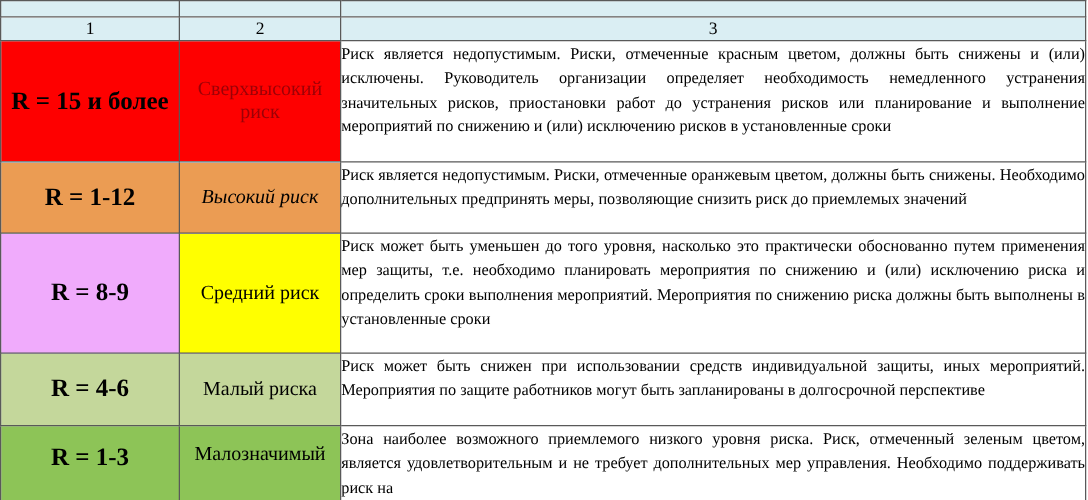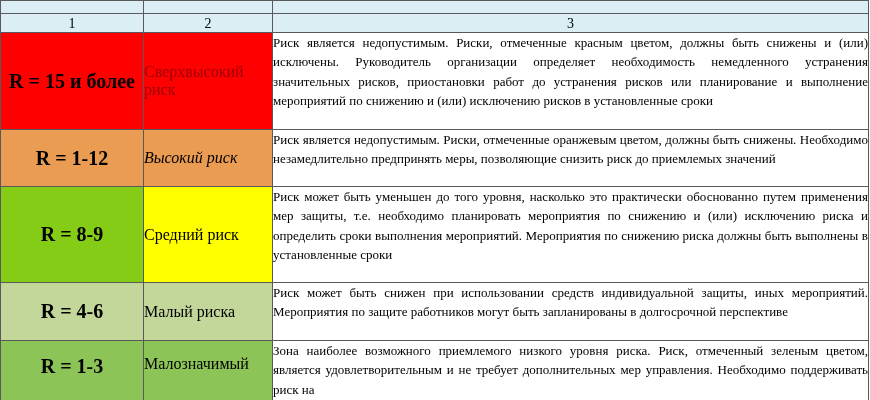--- a/index.html
+++ b/index.html
@@ -49,20 +49,21 @@
   tr.row-4 { height: 58px; }
   tr.row-5 { height: 80px; }
 
   td.r-cell {
     text-align: center;
     vertical-align: middle;
     font-weight: bold;
     font-size: 20px;
   }
   td.level-cell {
+    text-align: center;
     vertical-align: middle;
     font-size: 16px;
     padding-top: 14px;
     line-height: 18px;
   }
   td.desc-cell {
     vertical-align: top;
     text-align: justify;
     font-size: 13px;
     line-height: 19.3px;
@@ -99,25 +100,25 @@
 
       <tr class="row-1">
         <td class="r-cell" style="background: rgb(254, 0, 0);">R = 15 и более</td>
         <td class="level-cell" style="background: rgb(254, 0, 0); color: rgb(156, 0, 6);">Сверхвысокий риск</td>
         <td class="desc-cell">Риск является недопустимым. Риски, отмеченные красным цветом, должны быть снижены и (или) исключены. Руководитель организации определяет необходимость немедленного устранения значительных рисков, приостановки работ до устранения рисков или планирование и выполнение мероприятий по снижению и (или) исключению рисков в установленные сроки</td>
       </tr>
 
       <tr class="row-2">
         <td class="r-cell" style="background: rgb(235, 156, 83);">R = 1-12</td>
         <td class="level-cell" style="background: rgb(235, 156, 83); color: rgb(0, 0, 0); font-style: italic;">Высокий риск</td>
-        <td class="desc-cell">Риск является недопустимым. Риски, отмеченные оранжевым цветом, должны быть снижены. Необходимо незамедлительно предпринять меры, позволяющие снизить риск до приемлемых значений</td>
+        <td class="desc-cell">Риск является недопустимым. Риски, отмеченные оранжевым цветом, должны быть снижены. Необходимо дополнительных предпринять меры, позволяющие снизить риск до приемлемых значений</td>
       </tr>
 
       <tr class="row-3">
-        <td class="r-cell" style="background: #84cc16;">R = 8-9</td>
+        <td class="r-cell" style="background: #f0abfc;">R = 8-9</td>
         <td class="level-cell" style="background: rgb(255, 255, 0); color: rgb(0, 0, 0);">Средний риск</td>
         <td class="desc-cell">Риск может быть уменьшен до того уровня, насколько это практически обоснованно путем применения мер защиты, т.е. необходимо планировать мероприятия по снижению и (или) исключению риска и определить сроки выполнения мероприятий. Мероприятия по снижению риска должны быть выполнены в установленные сроки</td>
       </tr>
 
       <tr class="row-4">
         <td class="r-cell" style="background: rgb(196, 215, 155);">R = 4-6</td>
         <td class="level-cell" style="background: rgb(196, 215, 155); color: rgb(0, 0, 0);">Малый риска</td>
         <td class="desc-cell">Риск может быть снижен при использовании средств индивидуальной защиты, иных мероприятий. Мероприятия по защите работников могут быть запланированы в долгосрочной перспективе</td>
       </tr>
 

